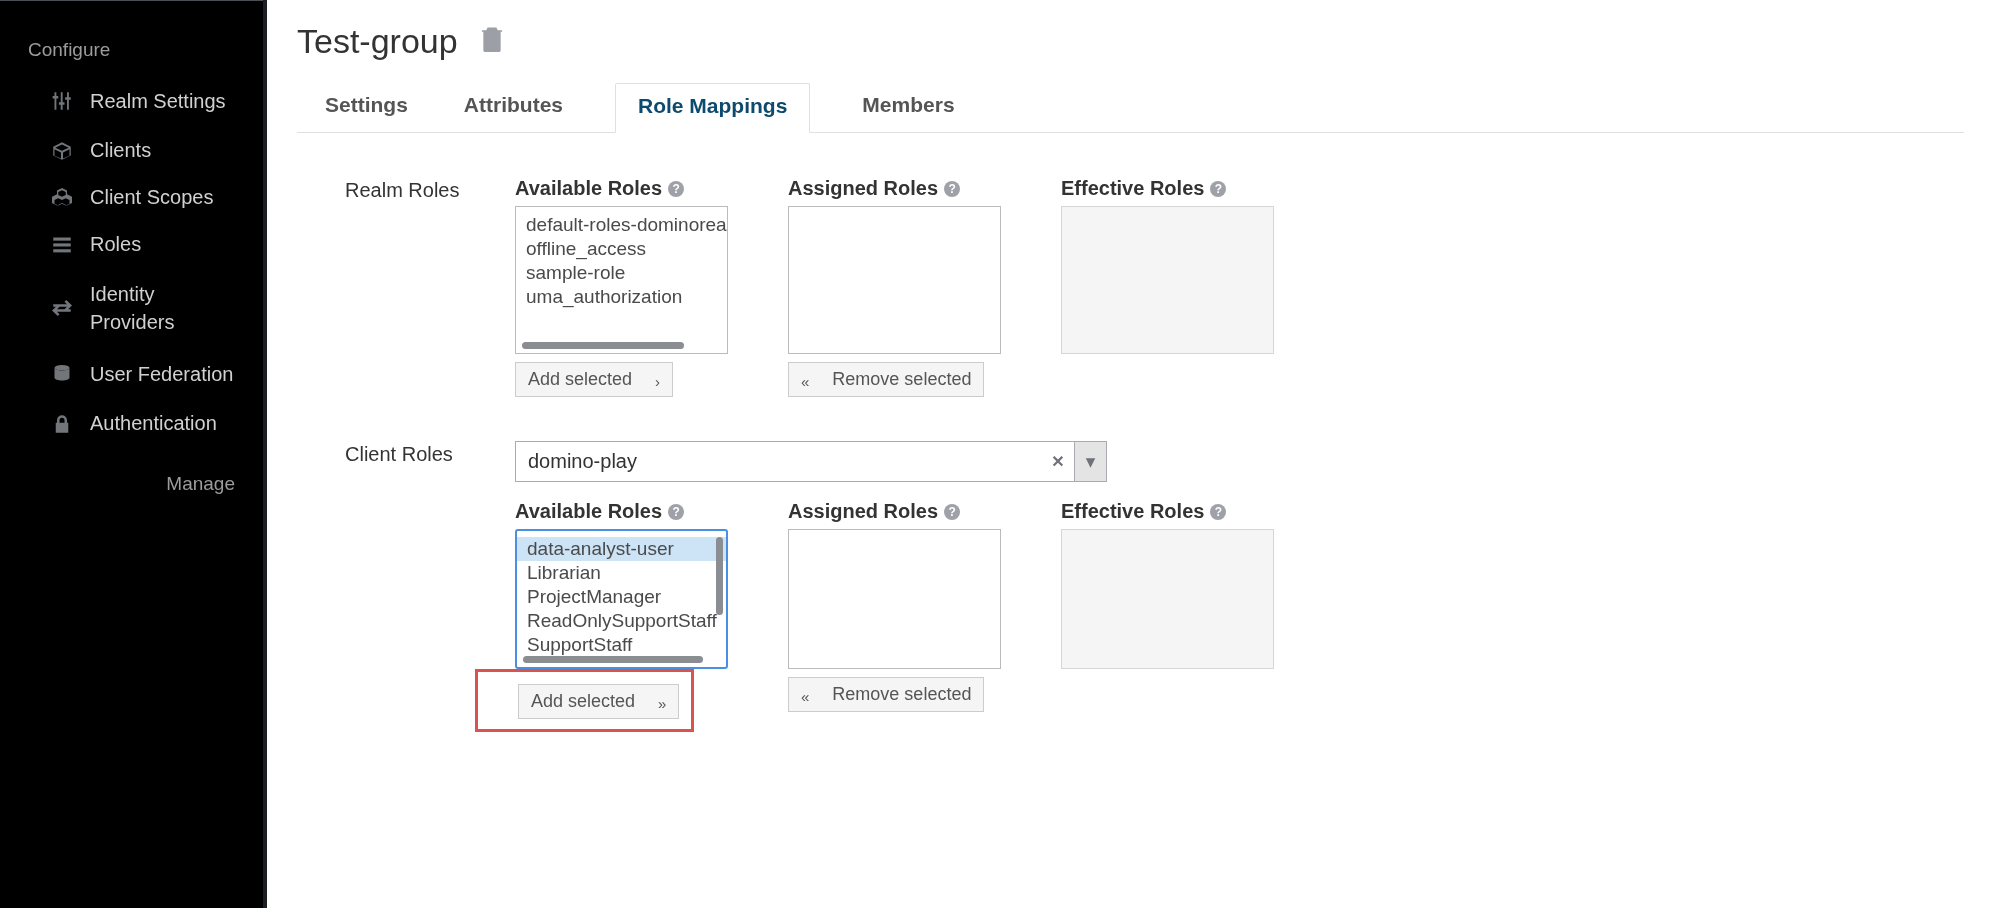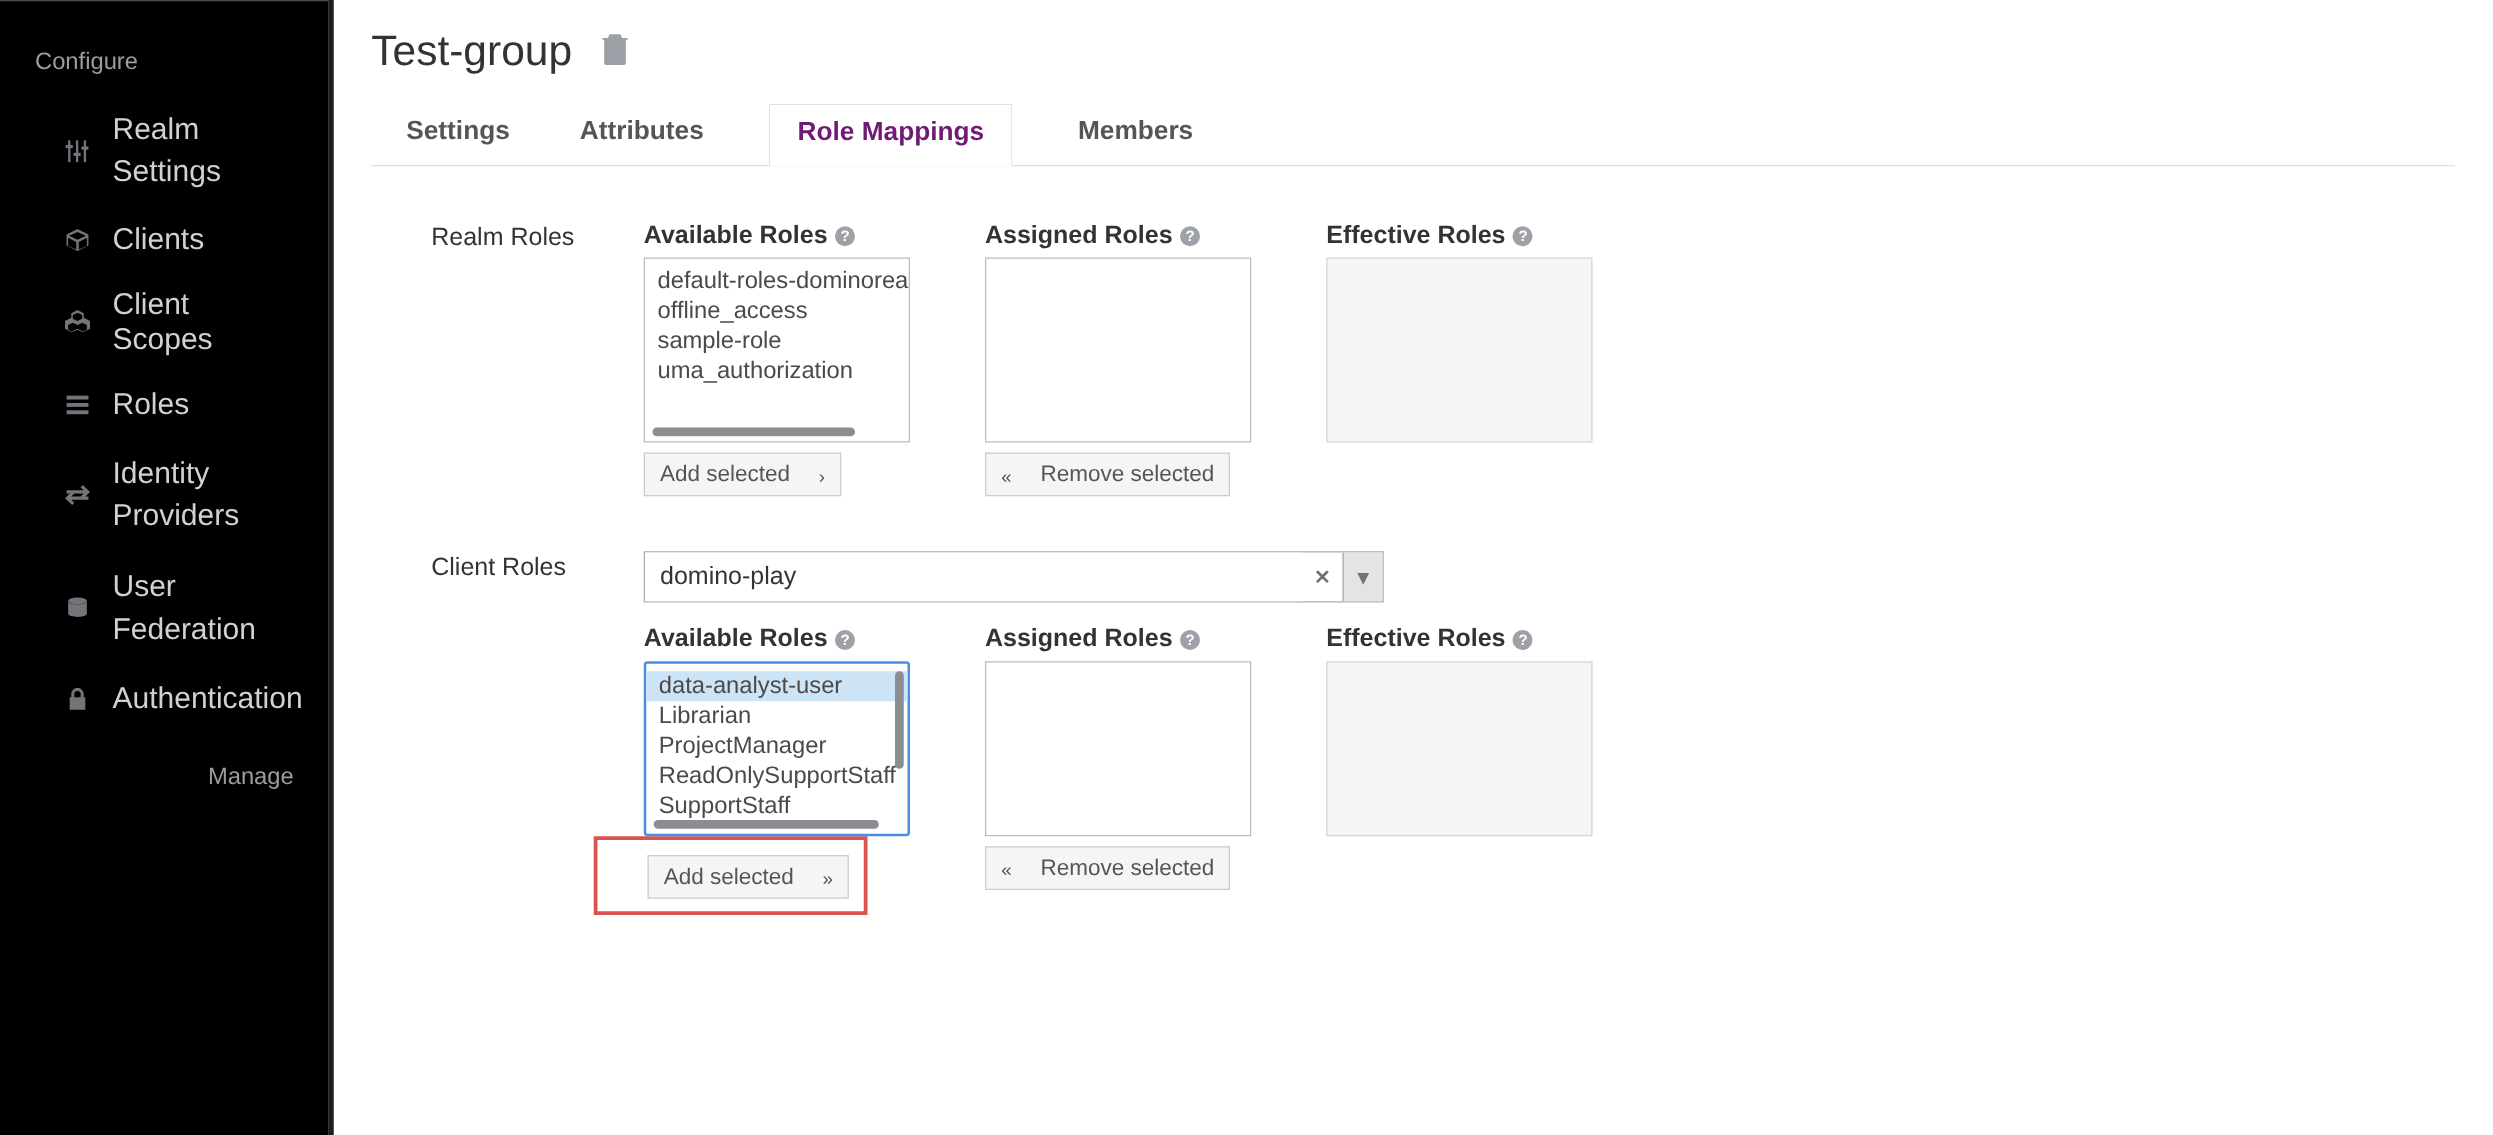--- a/index.html
+++ b/index.html
@@ -24,21 +24,21 @@
     color: #9c9c9c;
     font-size: 19px;
     padding: 8px 28px 14px 28px;
   }
   .sidebar-item {
     display: flex;
     align-items: center;
     gap: 18px;
     padding: 12px 28px 12px 52px;
     color: #d1d1d1;
-    font-size: 24px;
+    font-size: 20px;
   }
   .sidebar-item .icon {
     width: 20px; height: 20px;
     color: #72767b;
     display: inline-flex; align-items: center; justify-content: center;
     flex-shrink: 0;
   }
   .sidebar-item svg { width: 20px; height: 20px; fill: currentColor; }
 
   
@@ -63,21 +63,21 @@
   }
   .tab {
     padding: 10px 4px 14px 4px;
     color: #555;
     font-size: 21px;
     cursor: pointer;
     position: relative;
     font-weight: bold;
   }
   .tab.active {
-    color: #701a75;
+    color: #0c4a6e;
     border: 1px solid #e0e0e0;
     border-bottom: 1px solid #fff;
     margin-bottom: -1px;
     padding: 10px 22px 14px 22px;
     border-radius: 2px 2px 0 0;
   }
 
   
   .form-row {
     display: flex;

